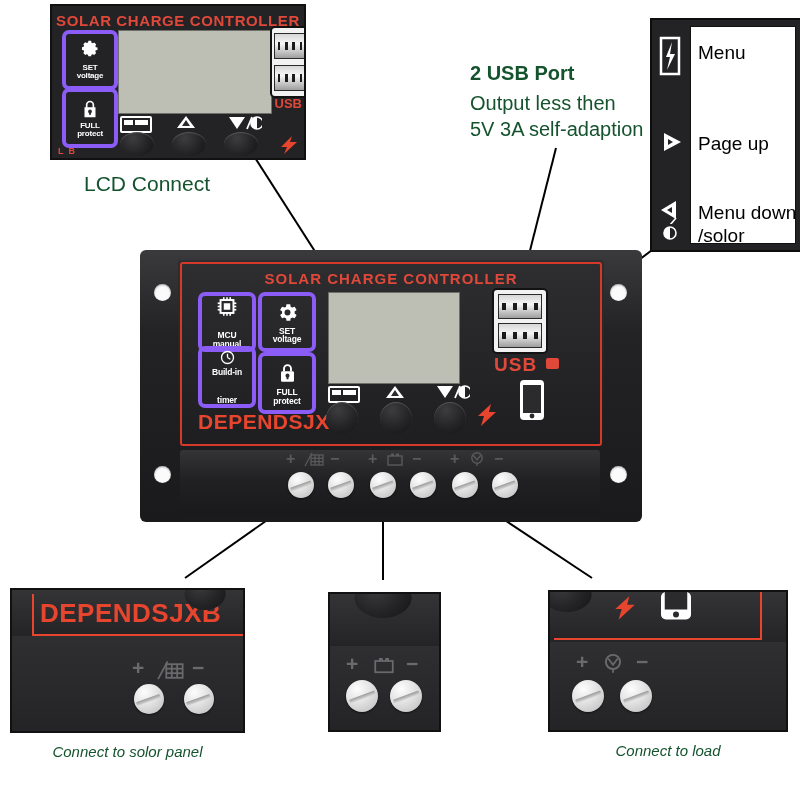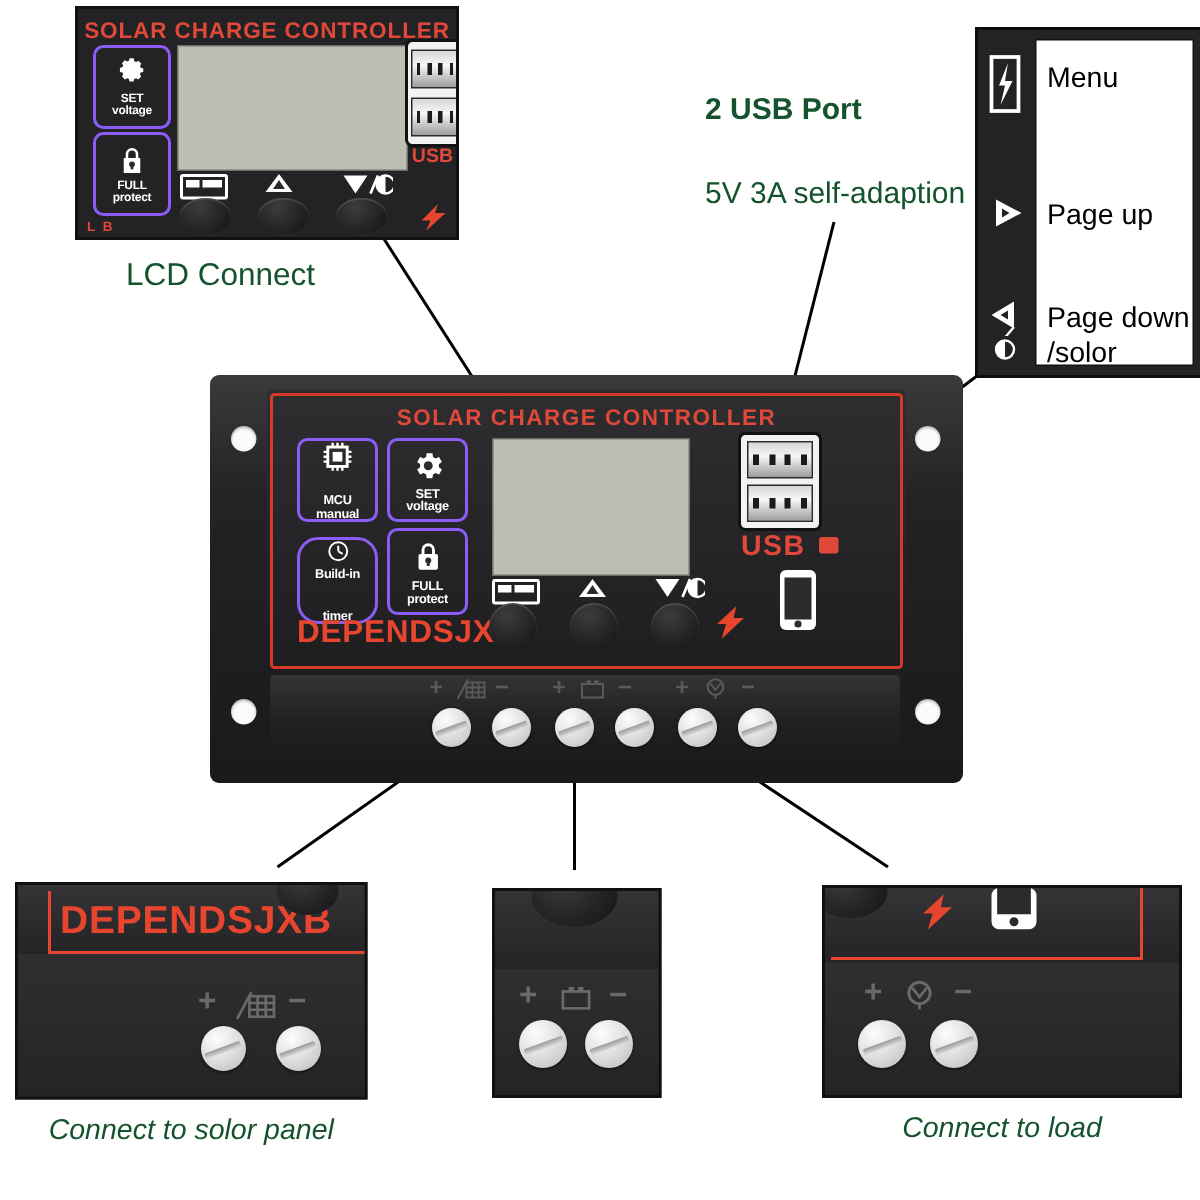--- a/index.html
+++ b/index.html
@@ -11,21 +11,21 @@
   .stage{position:absolute;inset:0;}
 
   
   .panel-face{
     background:linear-gradient(180deg,#2e2e30 0%,#252527 55%,#1e1e20 100%);
   }
   .red-frame{
     position:absolute;border:2px solid #d6382a;border-radius:3px;
   }
   .badge{
-    position:absolute;border:2px solid #8b5cf6;border-radius:7px;
+    position:absolute;border:4px solid #8b5cf6;border-radius:7px;
     display:flex;flex-direction:column;align-items:center;justify-content:center;
     color:#fff;line-height:1.0;text-align:center;background:transparent;
   }
   .badge .bl{font-weight:bold;letter-spacing:-.2px;}
   .knob{
     position:absolute;border-radius:50%;
     background:radial-gradient(circle at 38% 26%,#3d3d40 0%,#242427 55%,#141416 100%);
     box-shadow:inset 0 1px 1px rgba(255,255,255,.18);
   }
   .screw{
@@ -71,21 +71,21 @@
   
   #main-unit{position:absolute;left:140px;top:250px;width:502px;height:272px;}
   
   #menu-panel{position:absolute;left:650px;top:18px;width:148px;height:230px;
     background:#232326;border:2px solid #0d0d0d;}
   #menu-panel .sheet{position:absolute;left:38px;top:6px;right:4px;bottom:6px;background:#fff;border:1px solid #111;}
   .menu-row-label{position:absolute;color:#000;font-size:19px;}
   
   .detail{position:absolute;}
   .detail .img{position:absolute;inset:0;border:2px solid #111;overflow:hidden;background:#2b2b2e;}
-  .detail .cap{position:absolute;left:0;right:0;text-align:center;font-style:italic;font-size:19px;}
+  .detail .cap{position:absolute;left:0;right:0;text-align:center;font-style:italic;font-size:15px;}
   .brandtxt{position:absolute;color:#e8452f;font-weight:bold;}
 </style>
 </head>
 <body>
 
 <div class="stage">
 
   <svg width="800" height="800" style="position:absolute;left:0;top:0;">
 
     <line x1="243" y1="139" x2="348" y2="303" stroke="#000" stroke-width="2"></line>
@@ -157,20 +157,21 @@
     <div style="position:absolute;right:2px;top:90px;color:#e0483a;font-size:13px;font-weight:bold;">USB</div>
     <svg width="26" height="22" style="position:absolute;right:2px;bottom:2px;" viewBox="0 0 26 22">
       <path d="M16 2 L5 13 L11 13 L8 20 L21 8 L14 8 Z" fill="#e8452f"></path>
     </svg>
     <div style="position:absolute;left:6px;bottom:2px;color:#e0483a;font-size:9px;font-weight:bold;">L&nbsp;&nbsp;B</div>
   </div>
 
   <div class="cap" style="left:84px;top:172px;font-size:21px;">LCD Connect</div>
 
   <div class="cap" style="left:470px;top:62px;font-size:20px;font-weight:bold;">2 USB Port</div>
+  <div class="cap" style="left:470px;top:92px;font-size:20px;">Output less then</div>
   <div class="cap" style="left:470px;top:118px;font-size:20px;">5V 3A self-adaption</div>
 
   <div id="menu-panel">
     <div class="sheet"></div>
 
     <svg width="22" height="40" style="position:absolute;left:7px;top:16px;" viewBox="0 0 22 40">
       <rect x="2" y="2" width="18" height="36" fill="none" stroke="#fff" stroke-width="2.5"></rect>
       <path d="M13 6 L7 21 L11 21 L8 34 L16 18 L11 18 Z" fill="#fff"></path>
     </svg>
     <div class="menu-row-label" style="left:46px;top:22px;">Menu</div>
@@ -183,21 +184,21 @@
 
     <svg width="26" height="26" style="position:absolute;left:6px;top:178px;" viewBox="0 0 26 26">
       <polygon points="18,3 18,21 3,12" fill="#fff"></polygon>
       <polygon points="14,9 14,15 9,12" fill="#232326"></polygon>
       <line x1="18" y1="20" x2="12" y2="27" stroke="#fff" stroke-width="1.6"></line>
     </svg>
     <svg width="20" height="18" style="position:absolute;left:8px;top:204px;" viewBox="0 0 20 18">
       <path d="M10 3a6 6 0 000 12z" fill="#fff"></path>
       <circle cx="10" cy="9" r="6" fill="none" stroke="#fff" stroke-width="1.6"></circle>
     </svg>
-    <div class="menu-row-label" style="left:46px;top:182px;">Page down</div>
+    <div class="menu-row-label" style="left:46px;top:182px;">Menu down</div>
     <div class="menu-row-label" style="left:46px;top:205px;">/solor</div>
   </div>
 
   <div id="main-unit">
 
     <div style="position:absolute;left:0;top:0;width:502px;height:272px;background:linear-gradient(180deg,#3a3a3d,#232326 30%,#1a1a1c);border-radius:6px;"></div>
 
     <div class="hole" style="left:14px;top:34px;width:17px;height:17px;"></div>
     <div class="hole" style="left:470px;top:34px;width:17px;height:17px;"></div>
     <div class="hole" style="left:14px;top:216px;width:17px;height:17px;"></div>
@@ -233,21 +234,21 @@
 
     <div class="badge" style="left:118px;top:42px;width:50px;height:52px;">
       <svg width="23" height="23" viewBox="0 0 24 24">
         <path fill="#fff" d="M19.4 13a7.6 7.6 0 000-2l2.1-1.6-2-3.5-2.5 1a7.6 7.6 0 00-1.7-1l-.4-2.6h-4l-.4 2.6c-.6.25-1.2.6-1.7 1l-2.5-1-2 3.5L6.4 11a7.6 7.6 0 000 2l-2.1 1.6 2 3.5 2.5-1c.5.4 1.1.75 1.7 1l.4 2.6h4l.4-2.6c.6-.25 1.2-.6 1.7-1l2.5 1 2-3.5z"></path>
         <circle cx="12" cy="12" r="3.1" fill="#2b2b2e"></circle>
       </svg>
       <div class="bl" style="font-size:8.5px;margin-top:3px;">SET</div>
       <div class="bl" style="font-size:8.5px;">voltage</div>
     </div>
 
-    <div class="badge" style="left:58px;top:108px;width:50px;height:54px;border-radius:14px;">
+    <div class="badge" style="left:58px;top:96px;width:50px;height:54px;">
       <svg width="25" height="25" viewBox="0 0 26 26">
         <circle cx="13" cy="13" r="10.4" fill="none" stroke="#fff" stroke-width="2.3"></circle>
         <line x1="13" y1="6.5" x2="13" y2="13" stroke="#fff" stroke-width="2.3"></line>
         <line x1="13" y1="13" x2="18" y2="16" stroke="#fff" stroke-width="2.3"></line>
       </svg>
       <div class="bl" style="font-size:8.5px;margin-top:3px;">Build-in</div>
       <div class="bl" style="font-size:8.5px;margin-top:19px;">timer</div>
     </div>
 
     <div class="badge" style="left:118px;top:102px;width:50px;height:54px;">

